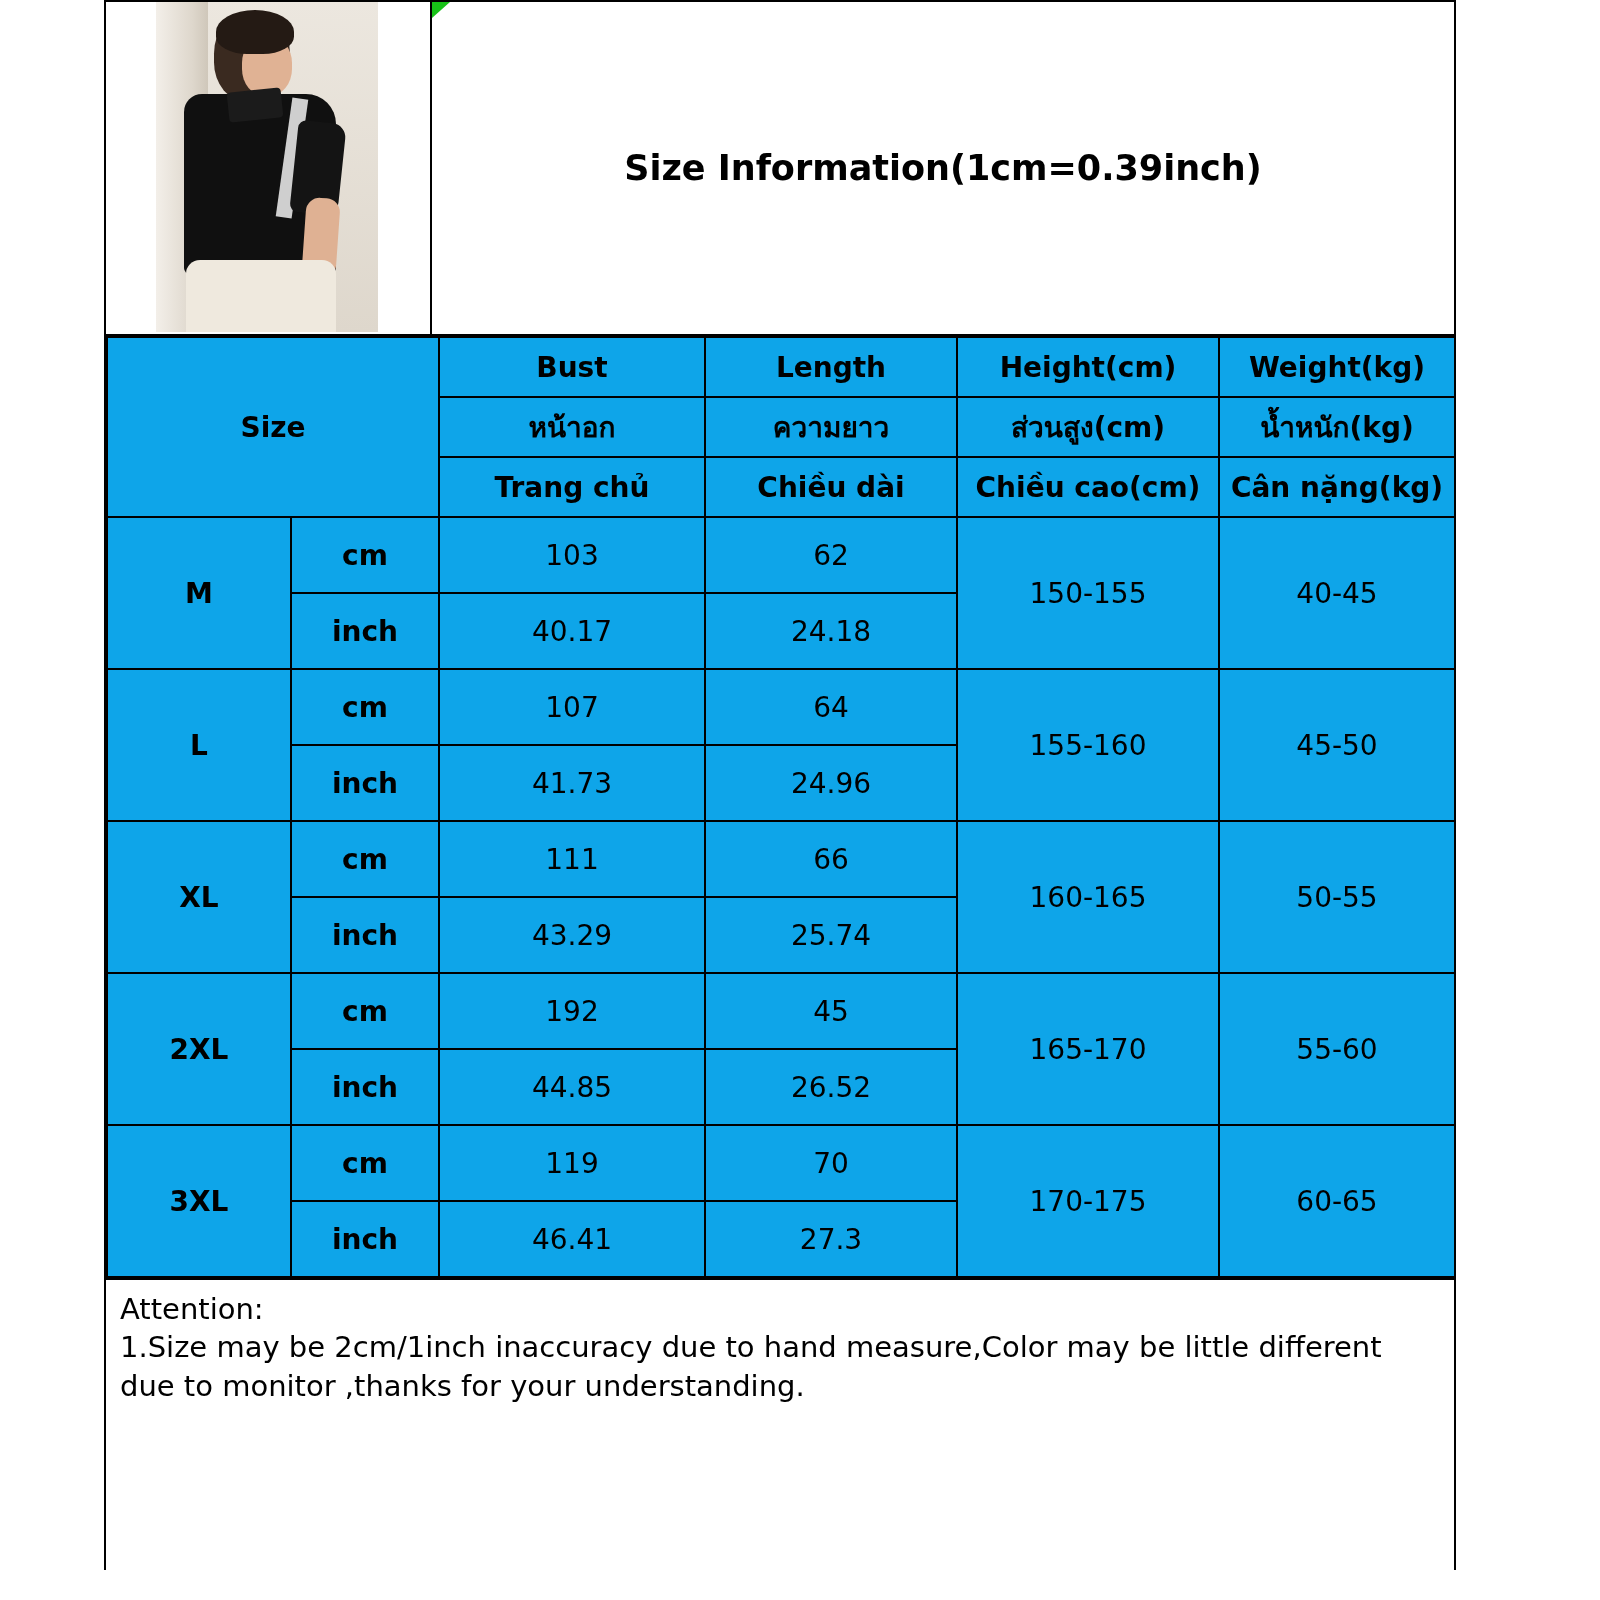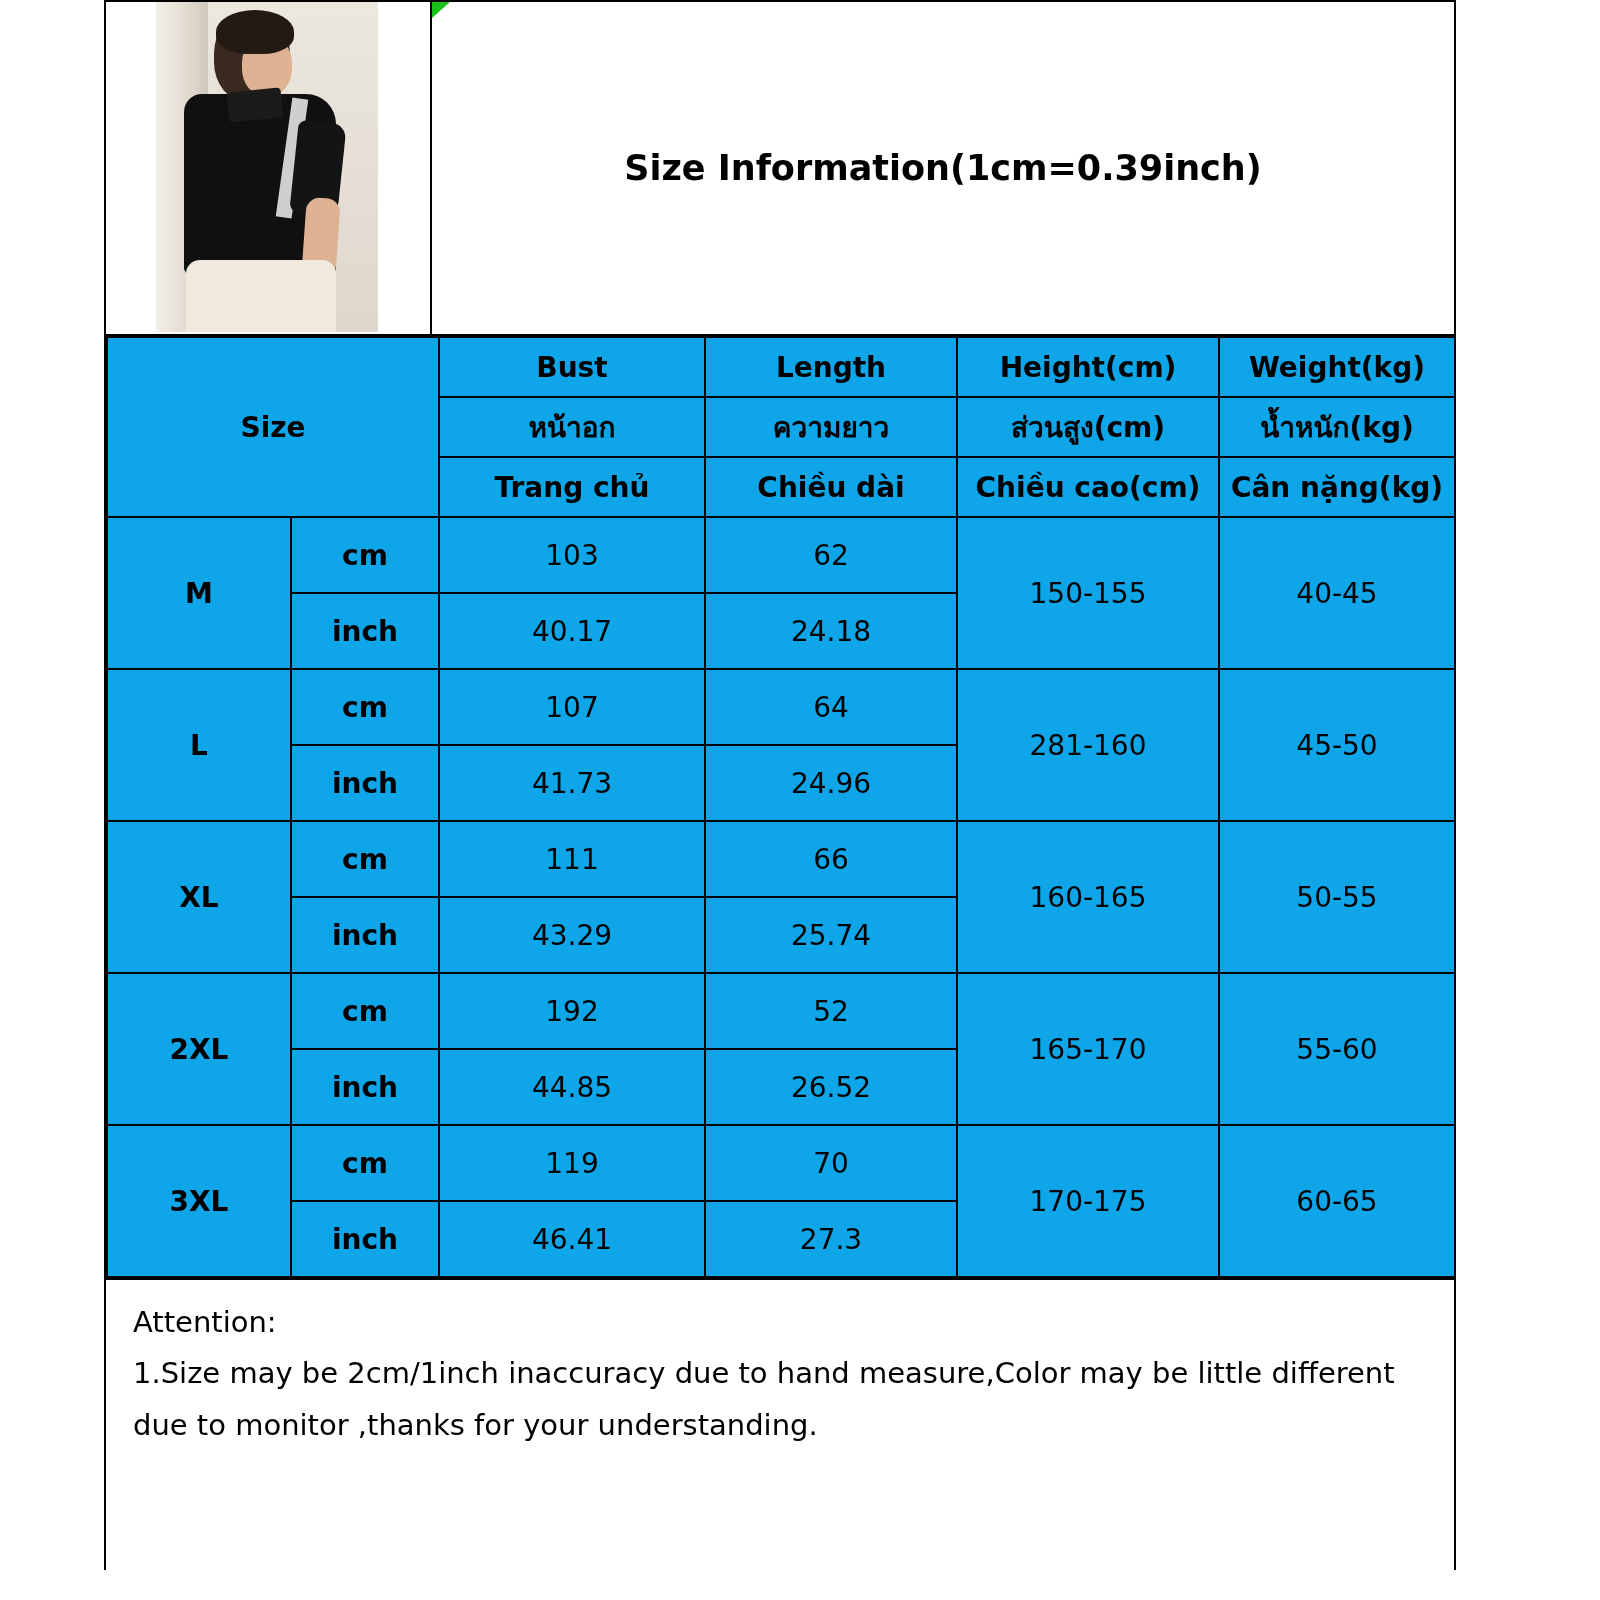--- a/index.html
+++ b/index.html
@@ -214,21 +214,21 @@
   
   .attention {
     border-top: 2px solid #000000;
     padding: 10px 14px 0 14px;
     font-size: 29px;
     line-height: 1.32;
     background: #ffffff;
     height: 292px;
     box-sizing: border-box;
   }
-  .attention div { margin: 13px; }
+  .attention div { margin: 0; }
 </style>
 </head>
 <body>
 
 <div class="page">
 
   <div class="header">
     <div class="photo-cell">
       <div class="photo">
         <div class="curtain"></div>
@@ -293,21 +293,21 @@
         <td class="unit">inch</td>
         <td class="val">40.17</td>
         <td class="val">24.18</td>
       </tr>
 
       <tr>
         <td class="sizelabel" rowspan="2">L</td>
         <td class="unit">cm</td>
         <td class="val">107</td>
         <td class="val">64</td>
-        <td class="span" rowspan="2">281-160</td>
+        <td class="span" rowspan="2">155-160</td>
         <td class="span" rowspan="2">45-50</td>
       </tr>
       <tr>
         <td class="unit">inch</td>
         <td class="val">41.73</td>
         <td class="val">24.96</td>
       </tr>
 
       <tr>
         <td class="sizelabel" rowspan="2">XL</td>
@@ -320,21 +320,21 @@
       <tr>
         <td class="unit">inch</td>
         <td class="val">43.29</td>
         <td class="val">25.74</td>
       </tr>
 
       <tr>
         <td class="sizelabel" rowspan="2">2XL</td>
         <td class="unit">cm</td>
         <td class="val">192</td>
-        <td class="val">52</td>
+        <td class="val">45</td>
         <td class="span" rowspan="2">165-170</td>
         <td class="span" rowspan="2">55-60</td>
       </tr>
       <tr>
         <td class="unit">inch</td>
         <td class="val">44.85</td>
         <td class="val">26.52</td>
       </tr>
 
       <tr>

